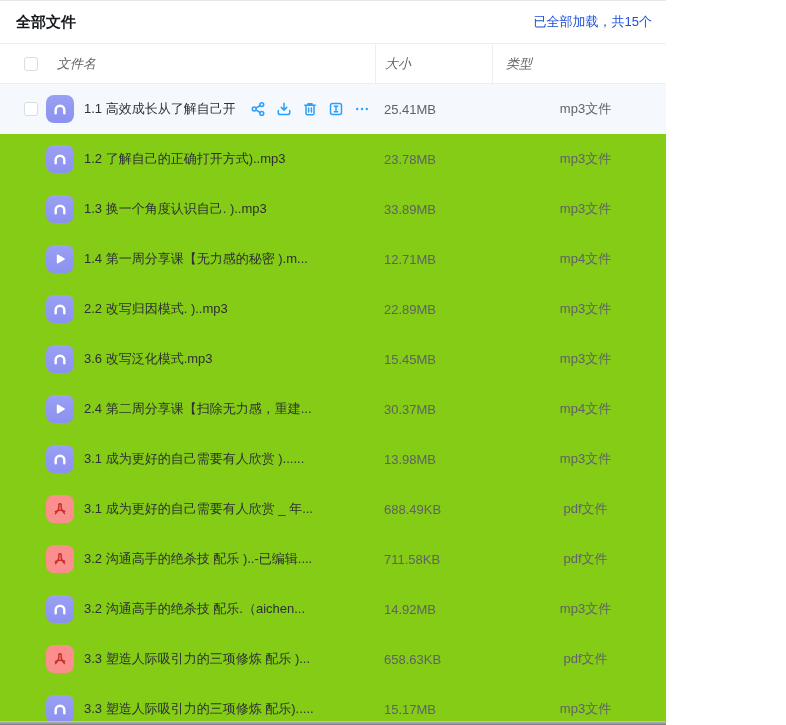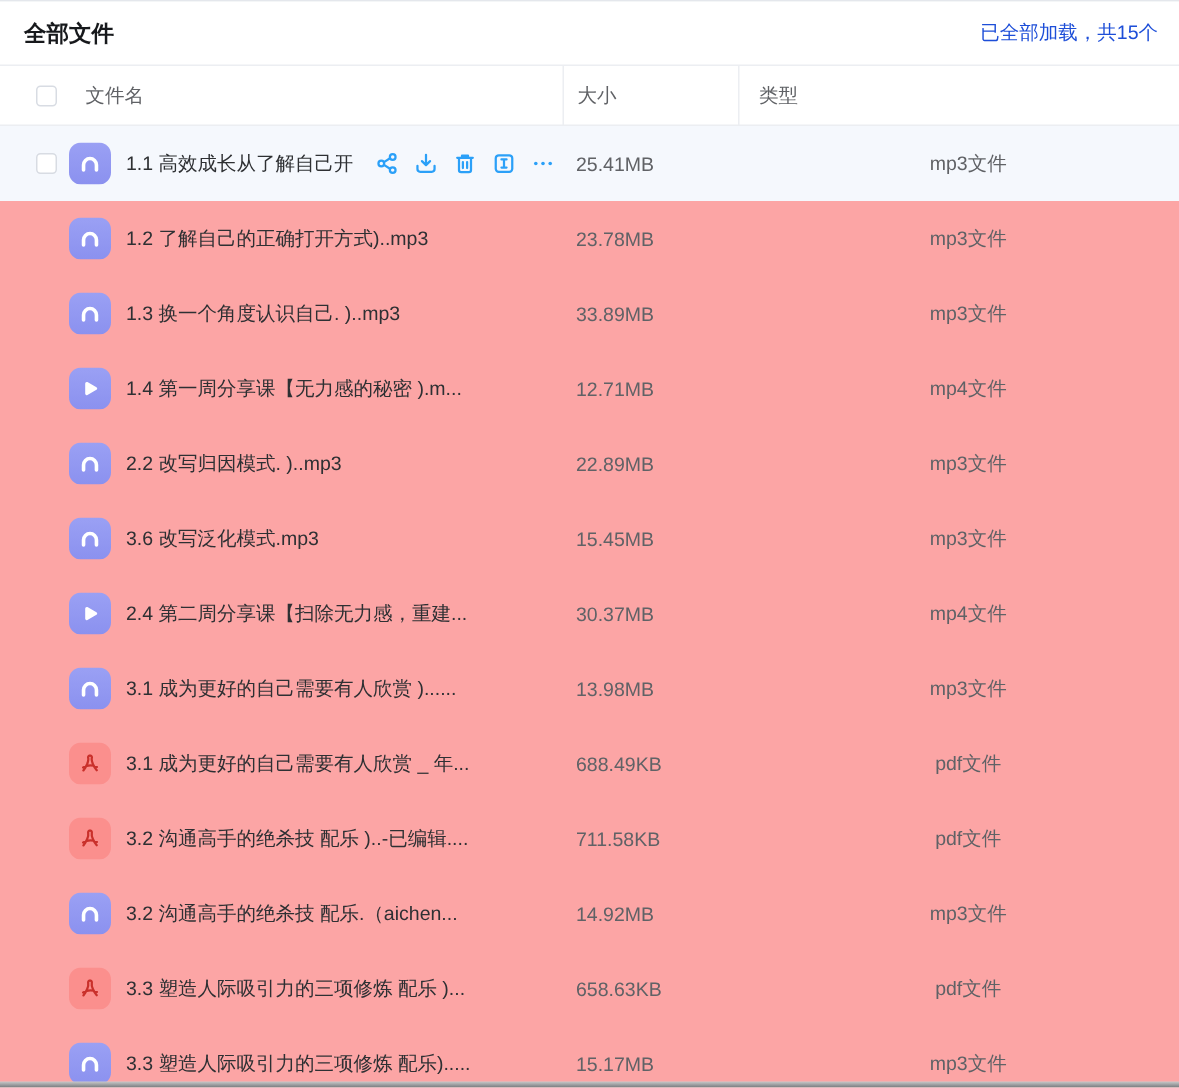--- a/index.html
+++ b/index.html
@@ -1,49 +1,49 @@
 <!DOCTYPE html>
 <html><head>
 <meta charset="utf-8">
 <style>
   * { margin:0; padding:0; box-sizing:border-box; }
   html,body { width:786px; height:725px; }
   body{
     font-family:"Liberation Sans","DejaVu Sans",sans-serif;
     background:#ffffff; color:#303133; overflow:hidden; position:relative;
   }
-  .page{ width:786px; height:725px; position:relative; overflow:hidden; border-top:1px solid #e4e7ec; }
+  .page{ width:666px; height:725px; position:relative; overflow:hidden; border-top:1px solid #e4e7ec; }
 
   
   .topbar{
     height:43px; display:flex; align-items:center; justify-content:space-between;
     padding:0 14px 0 16px; border-bottom:1px solid #eceef2; background:#fff;
   }
   .topbar .title{ font-size:15px; font-weight:bold; color:#17191c; }
   .topbar .loaded{ font-size:13px; color:#1d4ed8; }
 
   
   .grid{ display:grid; grid-template-columns:375px 117px 1fr; align-items:center; }
 
   
-  .thead{ height:40px; border-bottom:1px solid #eceef2; background:#fff; }
+  .thead{ height:40px; border-bottom:1px solid #eceef2; background:#fff;font-style:italic; }
   .thead .cell{ height:40px; display:flex; align-items:center; font-size:13px; color:#606266; }
   .thead .cell.c1{ padding-left:24px; }
   .thead .cell.c2{ padding-left:9px;  border-left:1px solid #eceef2; }
   .thead .cell.c3{ padding-left:13px; border-left:1px solid #eceef2;text-align:right; }
   .thead .colname{ margin-left:19px; }
 
   .checkbox{
     width:14px; height:14px; border:1px solid #d8dce3; border-radius:3px;
     background:#fff; flex:0 0 auto;
   }
 
   
   .rows{ background:#fff; }
-  .row{ height:50px; background:#fca5a5; }
+  .row{ height:50px; background:#84cc16; }
   .row.hover{ background:#f5f8fd; }
   .cell-name{ display:flex; align-items:center; padding-left:24px; overflow:hidden; white-space:nowrap; }
   .row .checkbox{ visibility:hidden; margin-right:8px; }
   .row.hover .checkbox{ visibility:visible; }
 
   .ficon{
     width:28px; height:28px; border-radius:8px; flex:0 0 auto;
     display:flex; align-items:center; justify-content:center; margin-right:10px;
   }
   .ficon.audio, .ficon.video{ background:linear-gradient(180deg,#9aa0f4,#8b91ef); }

